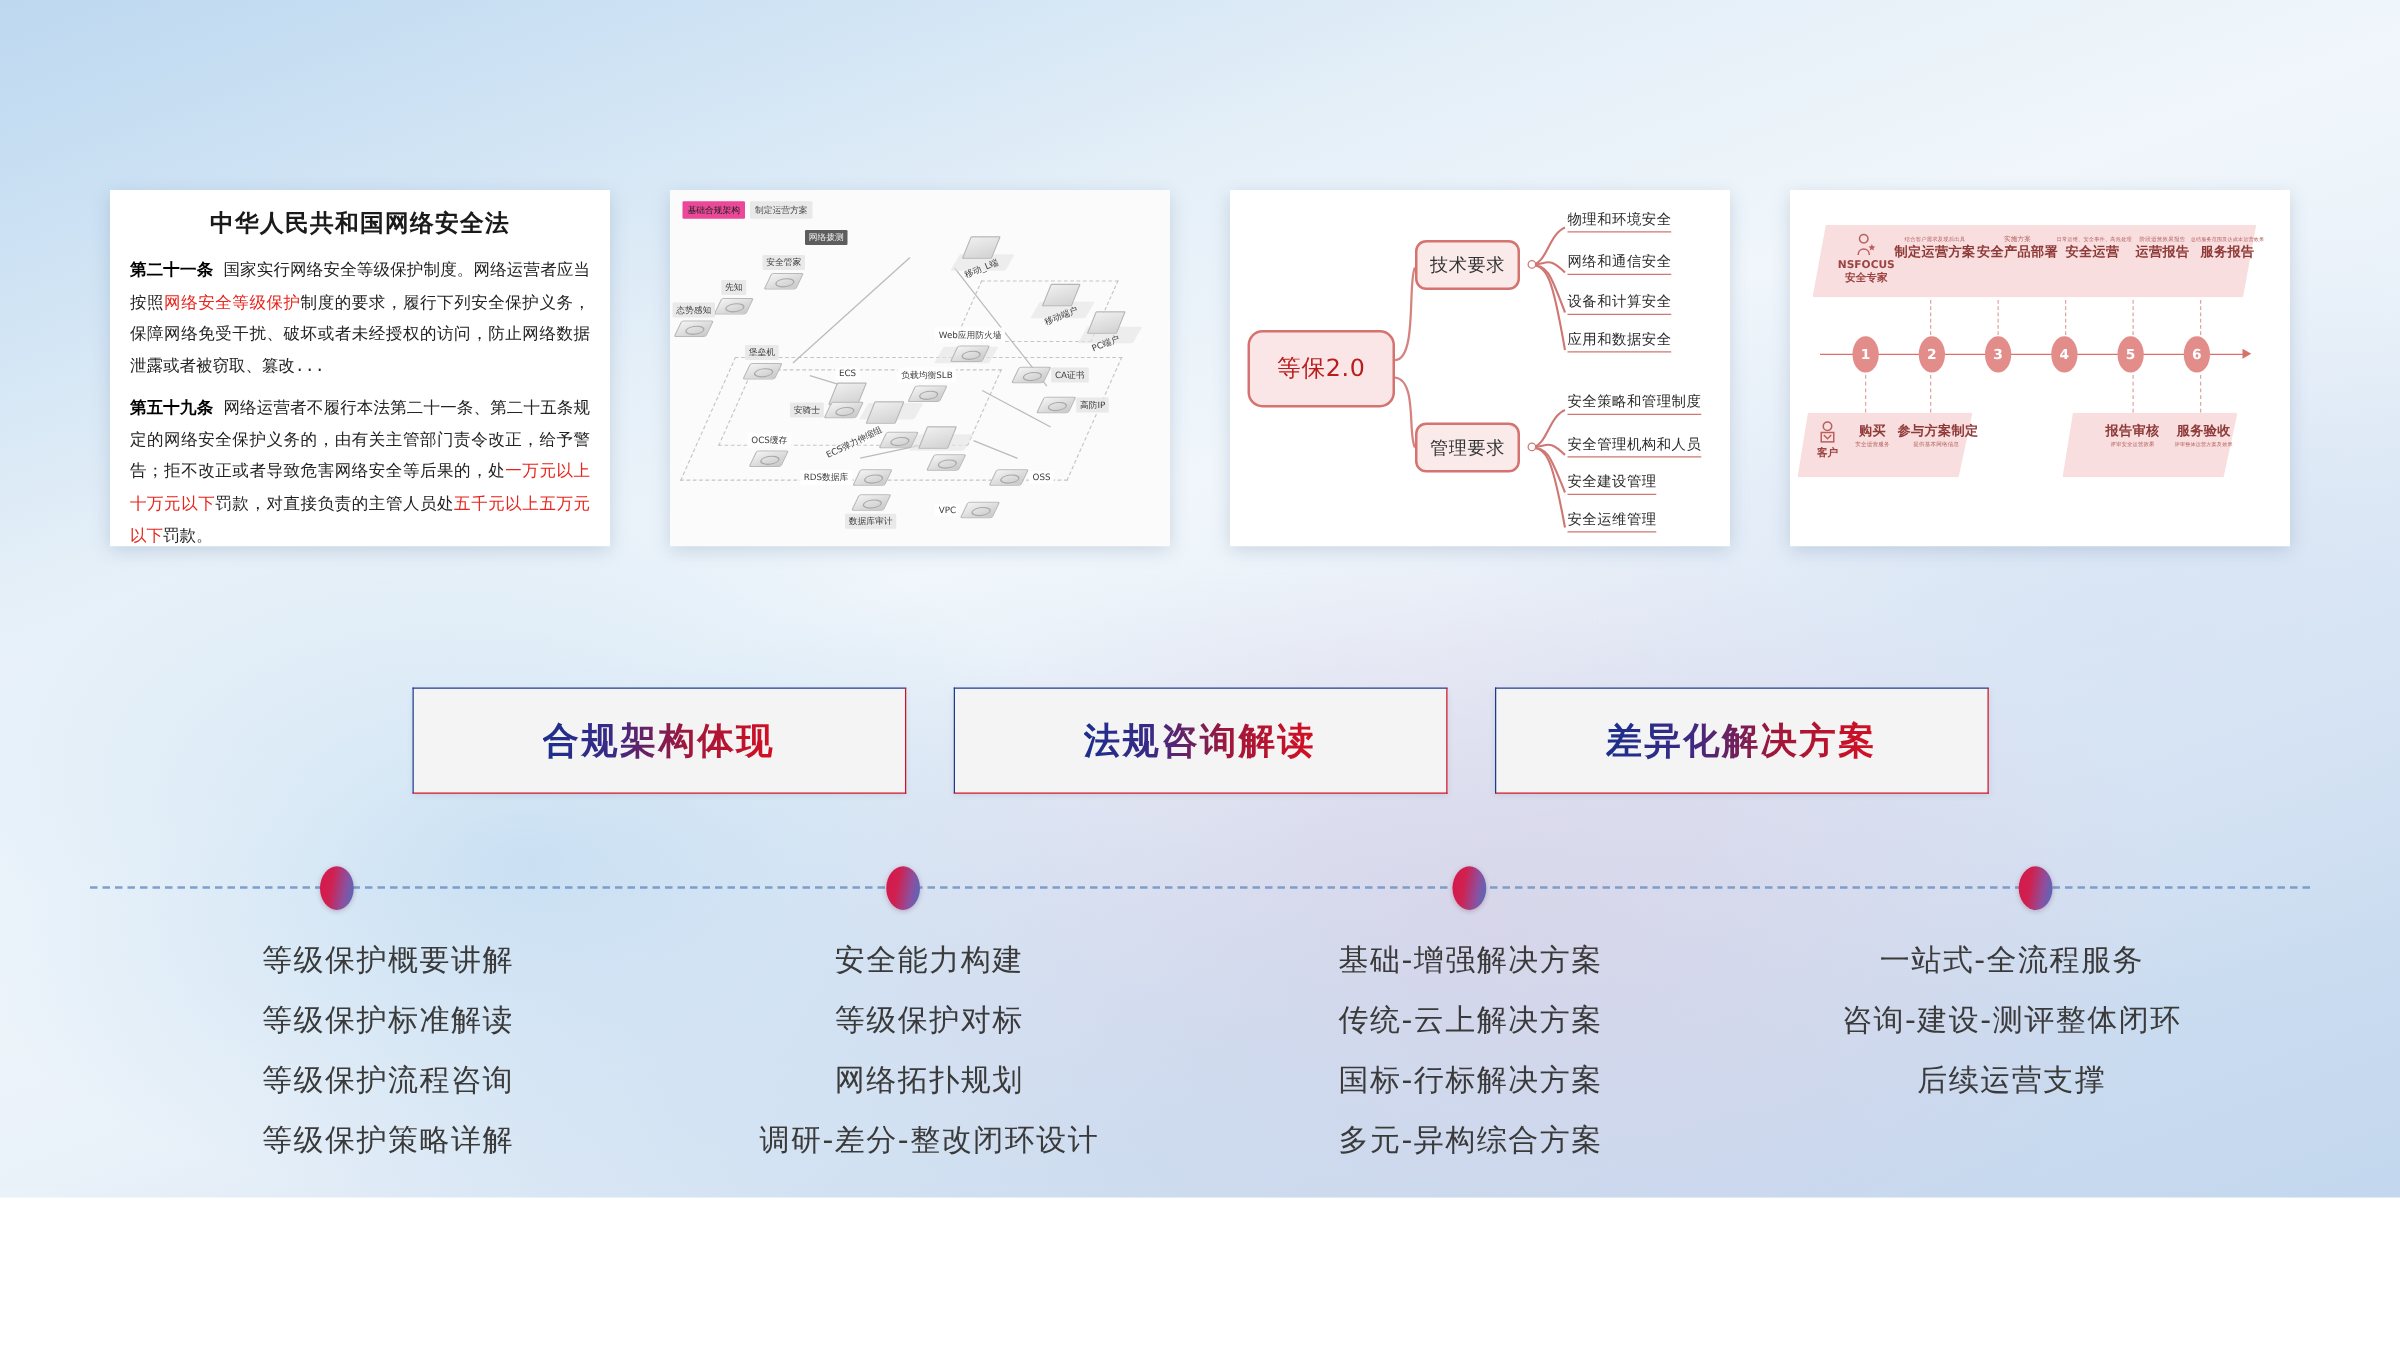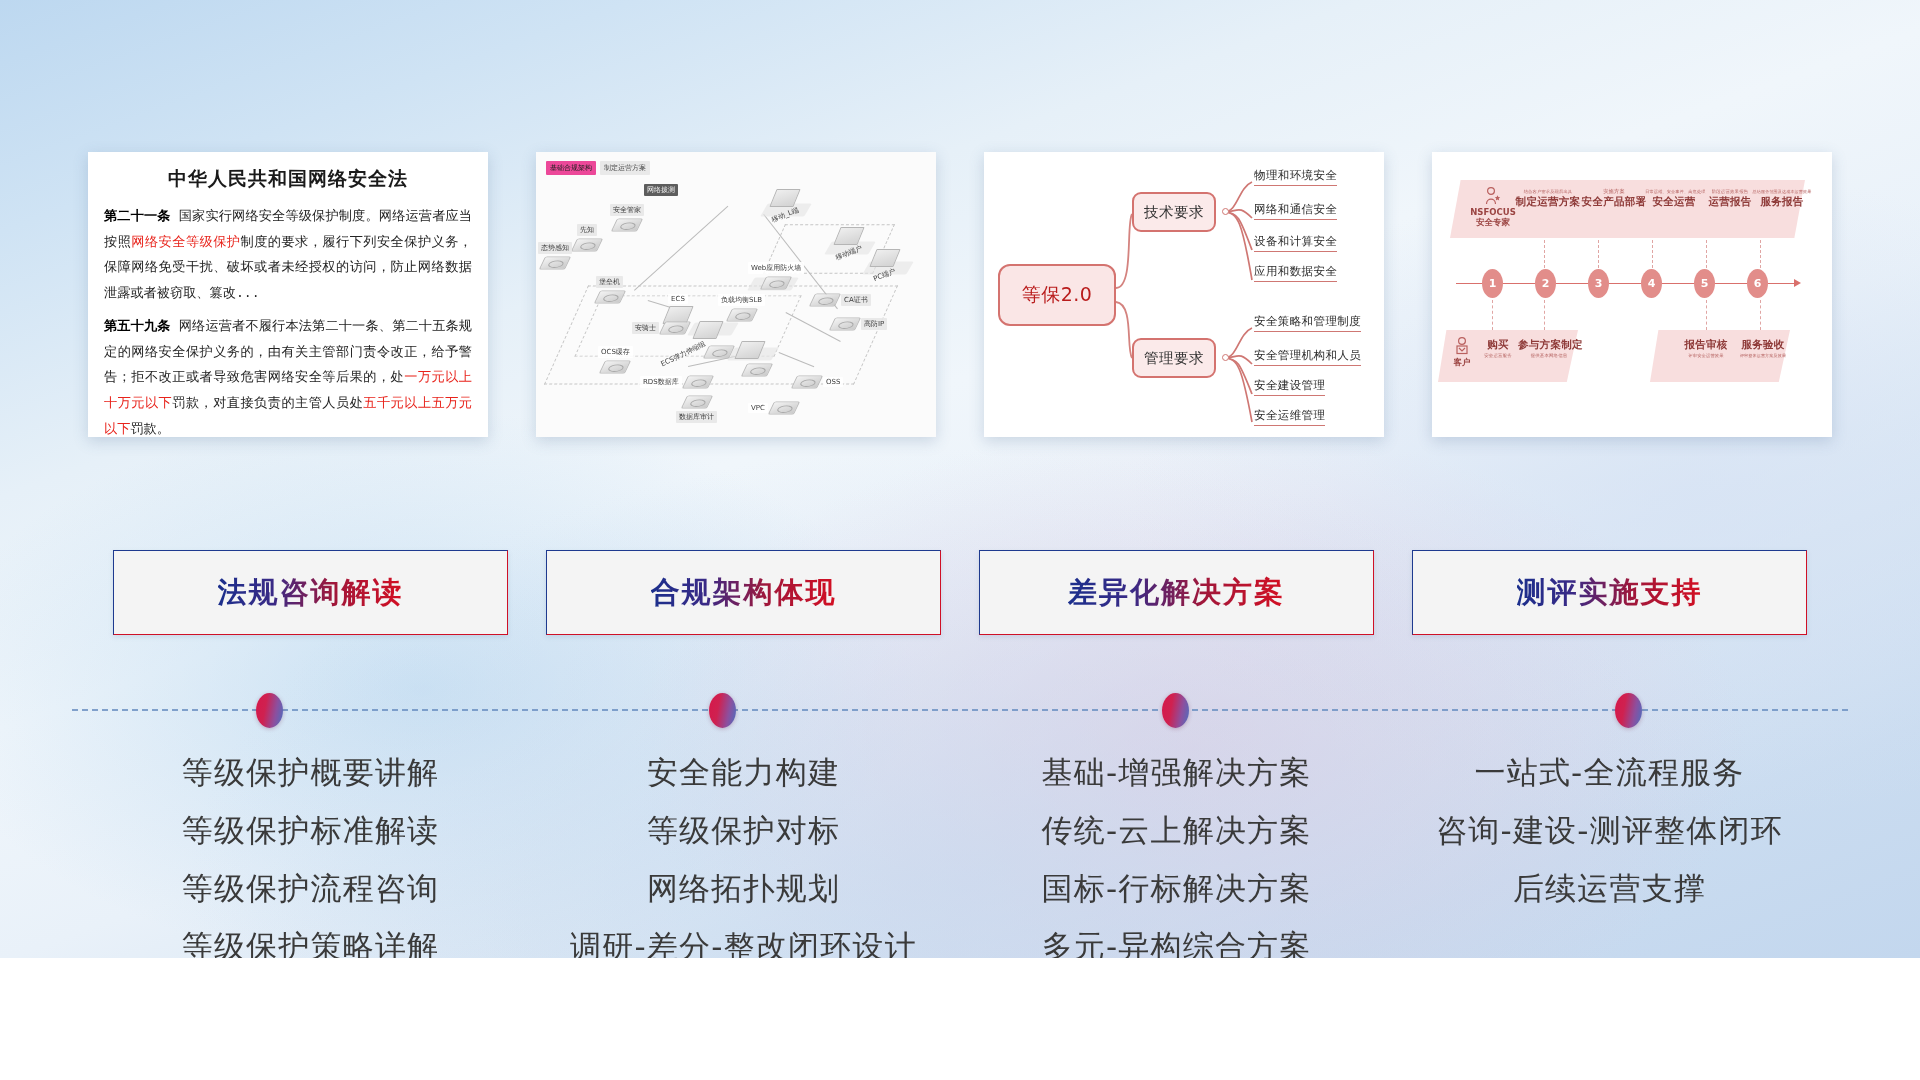--- a/index.html
+++ b/index.html
@@ -339,21 +339,21 @@
   }
   .col {
     width: 395px;
     display: flex;
     flex-direction: column;
     align-items: center;
     gap: 16px;
     padding-top: 12px;
   }
   .col-item {
-    font-size: 31px;
+    font-size: 24px;
     color: #3a3a3a;
     letter-spacing: 1.2px;
     white-space: nowrap;
     font-weight: 400;
   }
 </style>
 </head>
 <body>
 
 <div id="page">
@@ -602,30 +602,27 @@
       <div class="proc-step" style="left:300px;top:186px;width:62px;">
         <div class="main">服务验收</div>
         <div class="sub" style="transform:scale(0.78);">评审整体运营方案及效果</div>
       </div>
     </div>
 
   </div>
 
   <div class="titles-row">
     <div class="title-box">
+      <span class="title-text">合规架构体现</span>
+    </div>
+    <div class="title-box">
       <span class="title-text">法规咨询解读</span>
-    </div>
-    <div class="title-box">
-      <span class="title-text">合规架构体现</span>
     </div>
     <div class="title-box">
       <span class="title-text">差异化解决方案</span>
-    </div>
-    <div class="title-box">
-      <span class="title-text">测评实施支持</span>
     </div>
   </div>
 
   <div class="timeline">
     <div class="tl-line"></div>
     <div class="tl-dot" style="left:256px;"></div>
     <div class="tl-dot" style="left:709px;"></div>
     <div class="tl-dot" style="left:1162px;"></div>
     <div class="tl-dot" style="left:1615px;"></div>
   </div>

